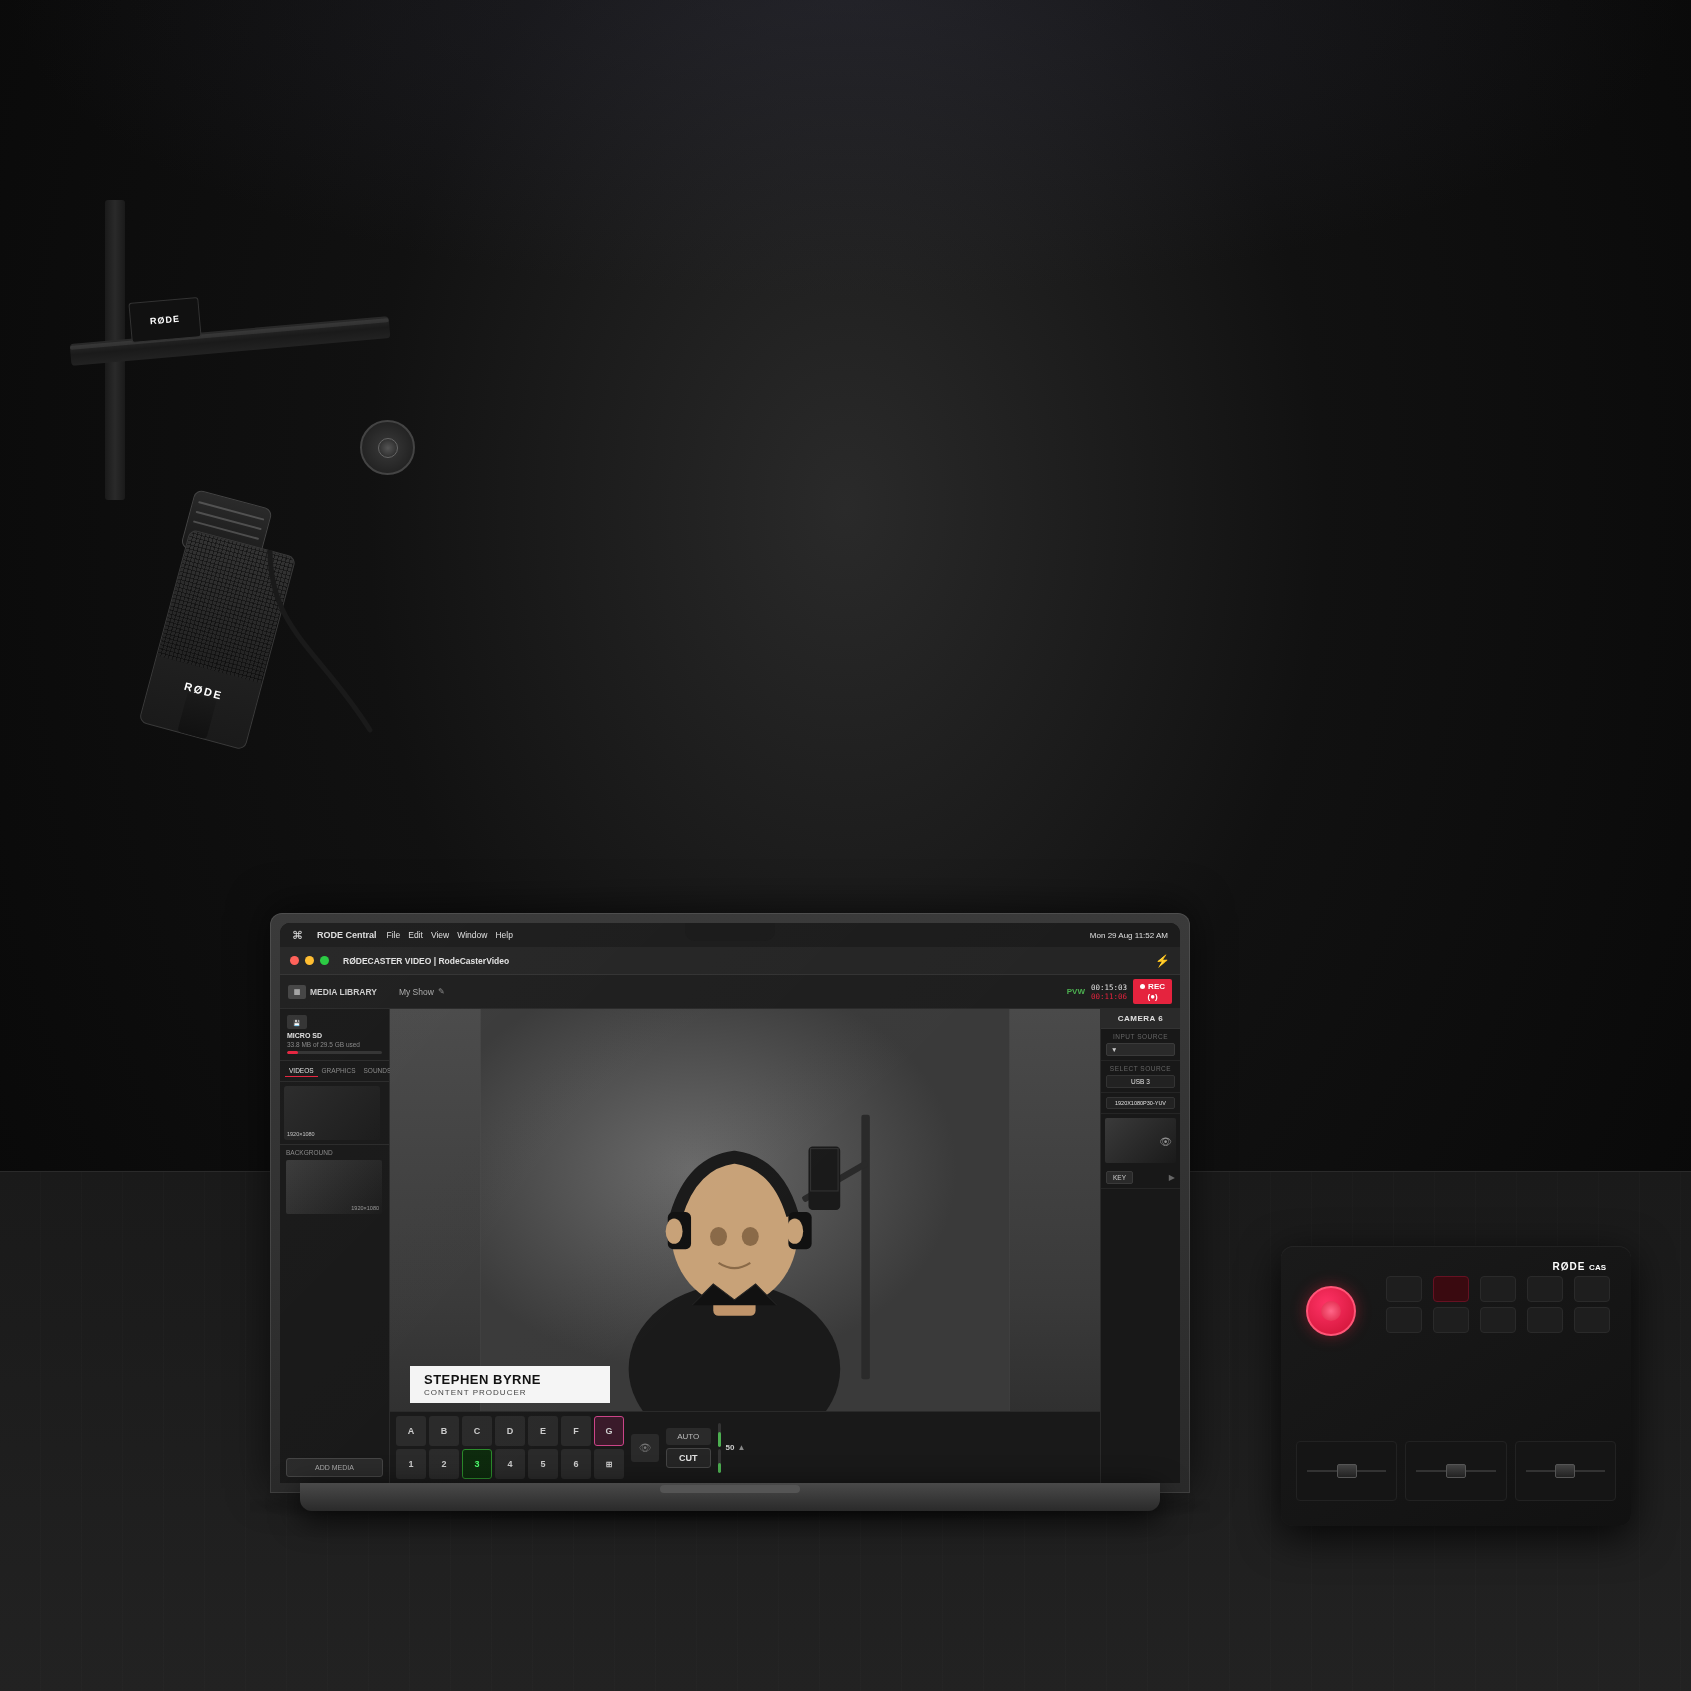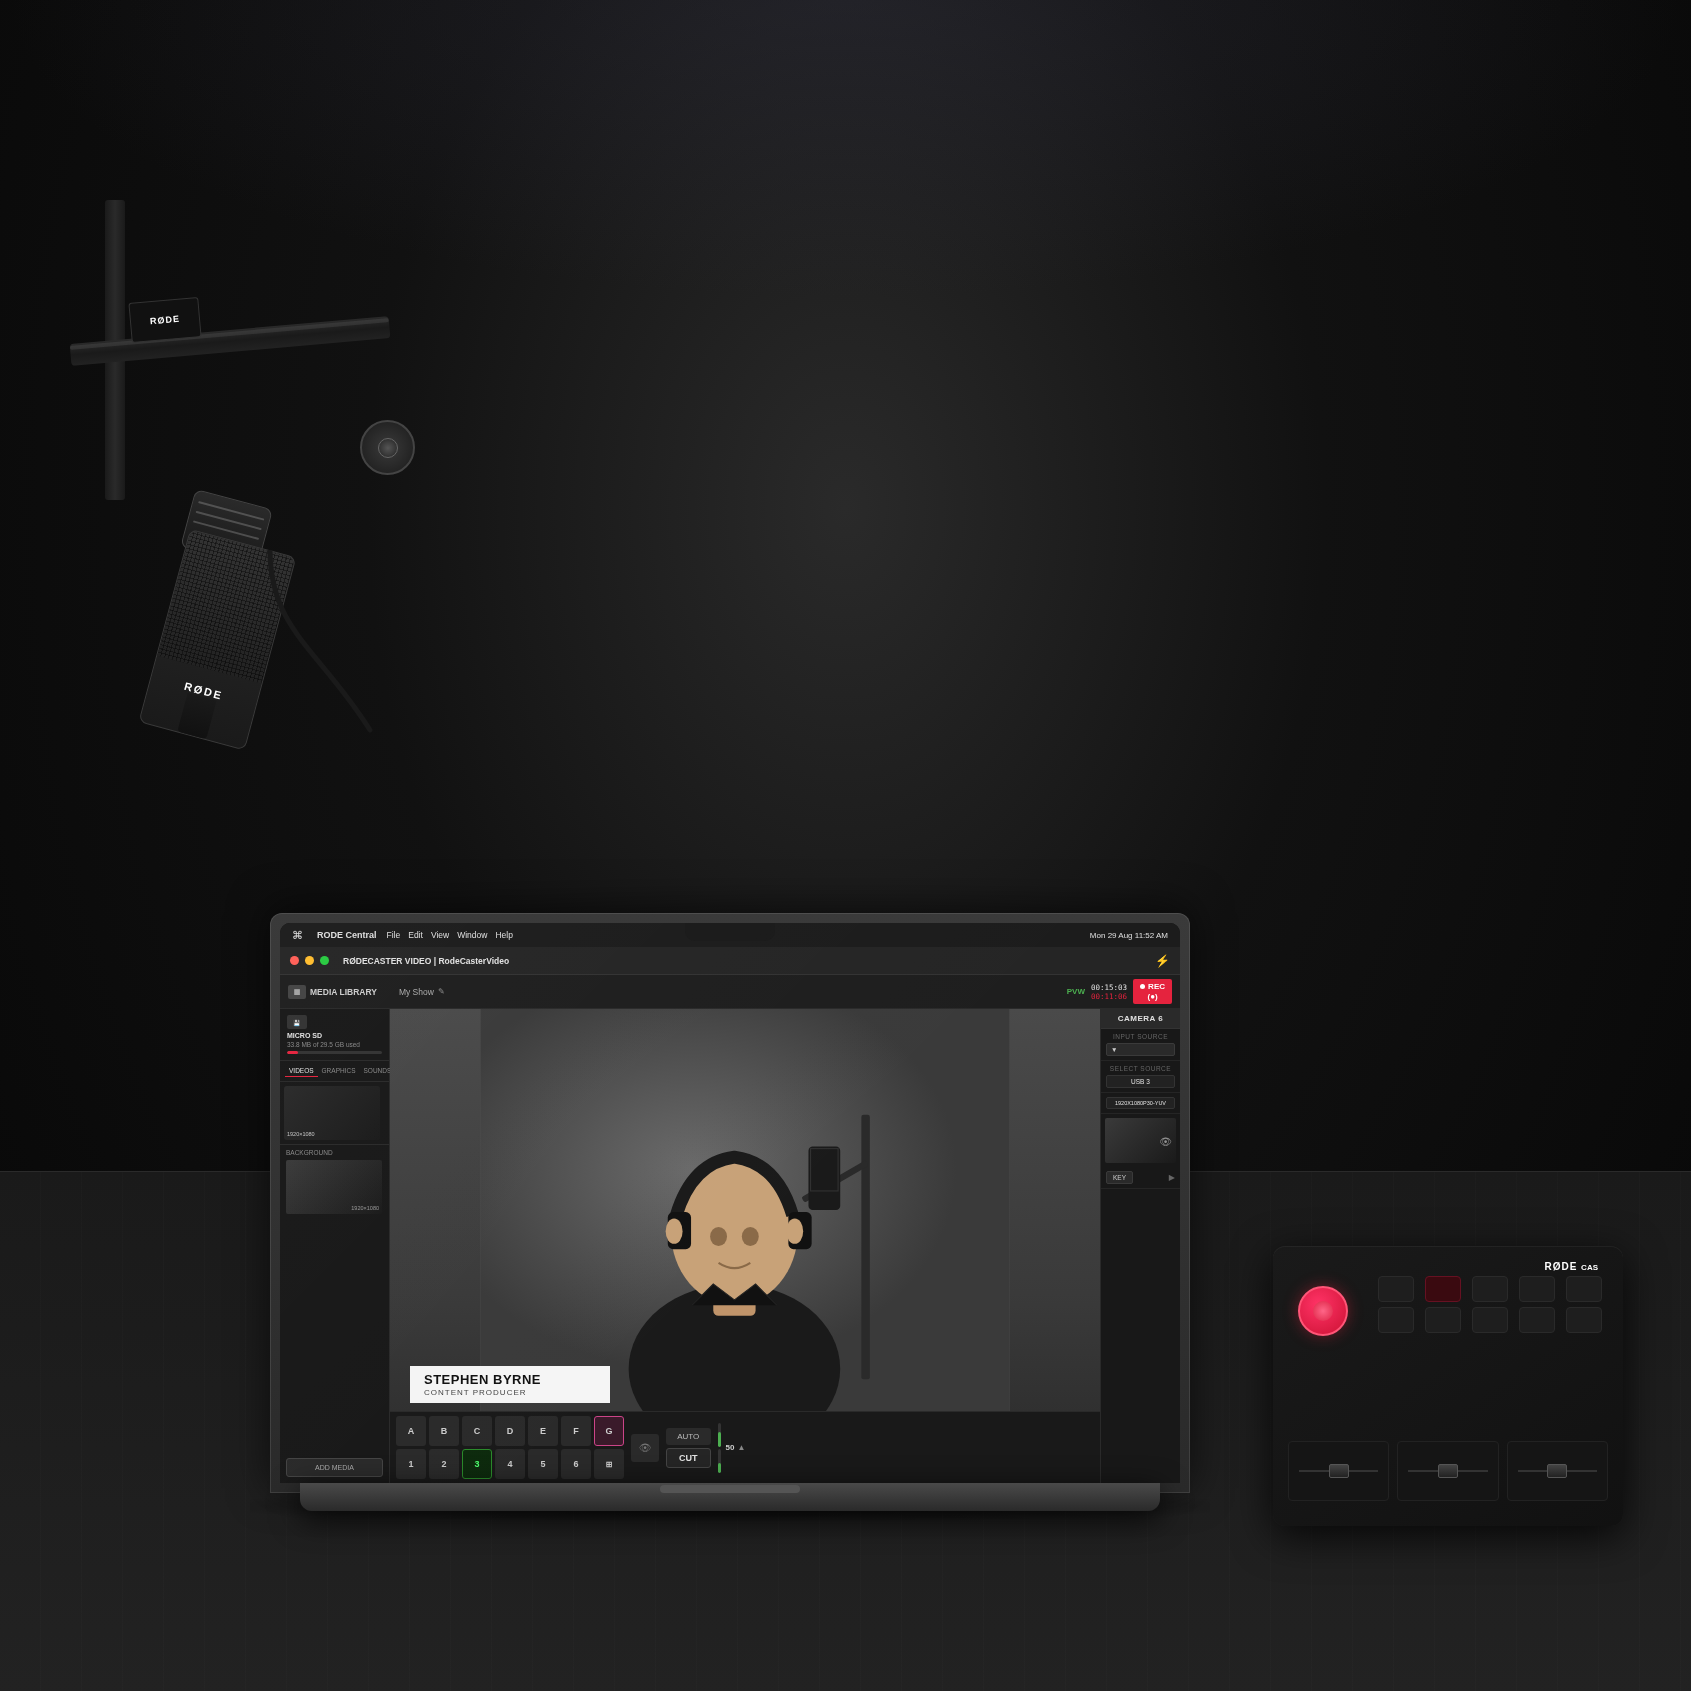--- a/index.html
+++ b/index.html
@@ -762,21 +762,21 @@
       right: 4px;
       transform: translateY(-50%);
       font-size: 10px;
       color: rgba(255,255,255,0.5);
     }
 
     
     .rodecaster-device {
       position: absolute;
       bottom: 165px;
-      right: 68px;
+      right: 60px;
       width: 350px;
       height: 280px;
       text-align: right;
     }
 
     .device-body {
       position: absolute;
       inset: 0;
       background: linear-gradient(145deg, #1a1a1a 0%, #111 100%);
       border-radius: 12px;

